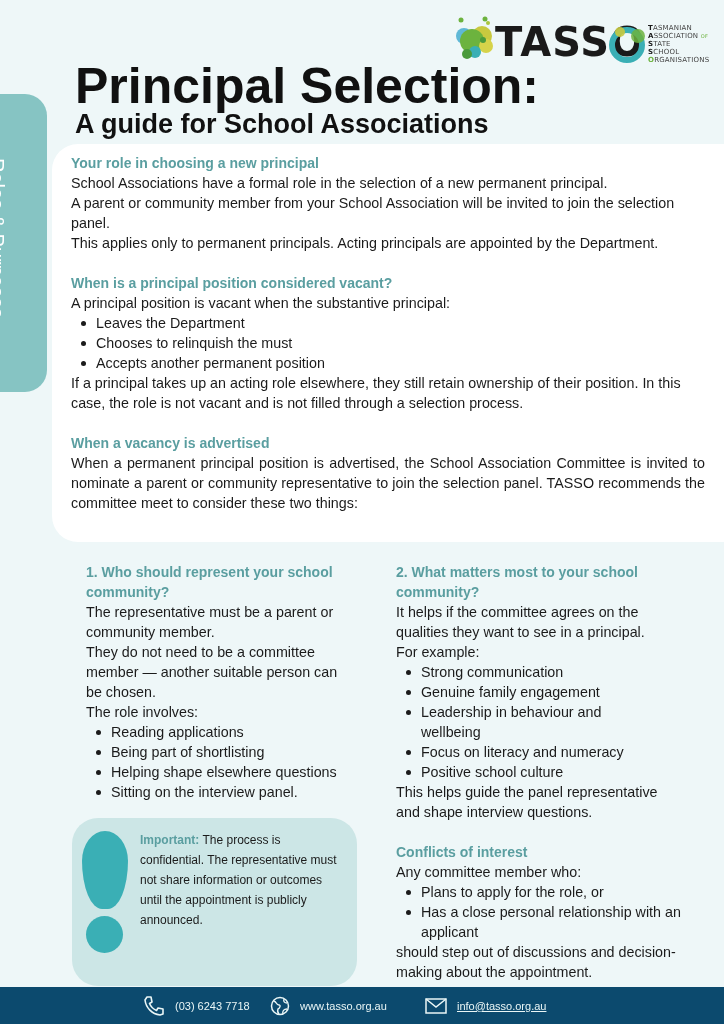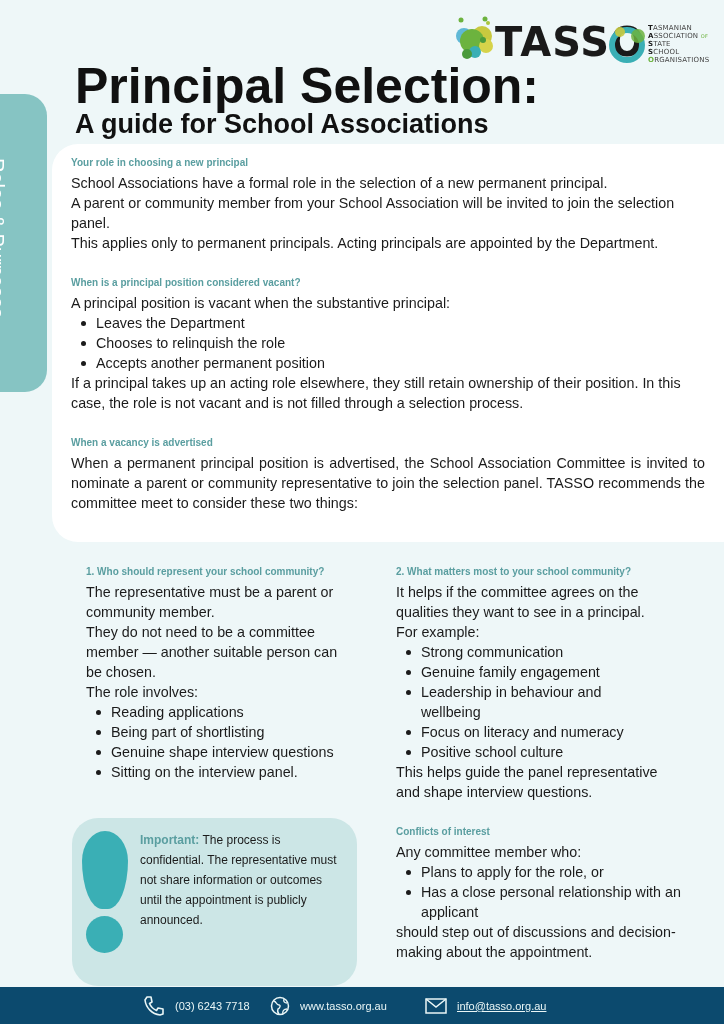--- a/index.html
+++ b/index.html
@@ -54,21 +54,21 @@
     width: 0;
   }
   .side-tab-label span { display: inline-block; }
 
   
   .card {
     position: absolute; left: 52px; top: 144px; width: 700px; height: 398px;
     background: #fff; border-radius: 26px;
   }
   .card-inner { position: absolute; left: 71px; top: 153px; width: 634px; font-size: 14.3px; line-height: 20px; }
-  .h { color: #5a9ea0; font-weight: bold; font-size: 10px; line-height: 20px; }
+  .h { color: #5a9ea0; font-weight: bold; font-size: 14px; line-height: 20px; }
   .p { color: #1b1b1b; }
   .gap { height: 20px; }
   ul.b { list-style: none; }
   ul.b li { position: relative; padding-left: 25px; }
   ul.b li::before {
     content: ""; position: absolute; left: 10px; top: 8px;
     width: 5px; height: 5px; border-radius: 50%; background: #1b1b1b;
   }
   .justify { text-align: justify; }
 
@@ -155,38 +155,38 @@
   <div class="card-inner">
     <div class="h">Your role in choosing a new principal</div>
     <div class="p">School Associations have a formal role in the selection of a new permanent principal.</div>
     <div class="p">A parent or community member from your School Association will be invited to join the selection panel.</div>
     <div class="p">This applies only to permanent principals. Acting principals are appointed by the Department.</div>
     <div class="gap"></div>
     <div class="h">When is a principal position considered vacant?</div>
     <div class="p">A principal position is vacant when the substantive principal:</div>
     <ul class="b">
       <li>Leaves the Department</li>
-      <li>Chooses to relinquish the role</li>
+      <li>Chooses to relinquish the must</li>
       <li>Accepts another permanent position</li>
     </ul>
     <div class="p">If a principal takes up an acting role elsewhere, they still retain ownership of their position. In this case, the role is not vacant and is not filled through a selection process.</div>
     <div class="gap"></div>
     <div class="h">When a vacancy is advertised</div>
     <div class="p justify">When a permanent principal position is advertised, the School Association Committee is invited to nominate a parent or community representative to join the selection panel. TASSO recommends the committee meet to consider these two things:</div>
   </div>
 
   <div class="col col-left">
     <div class="h">1. Who should represent your school community?</div>
     <div class="p">The representative must be a parent or community member.</div>
     <div class="p">They do not need to be a committee member — another suitable person can be chosen.</div>
     <div class="p">The role involves:</div>
     <ul class="b">
       <li>Reading applications</li>
       <li>Being part of shortlisting</li>
-      <li>Genuine shape interview questions</li>
+      <li>Helping shape elsewhere questions</li>
       <li>Sitting on the interview panel.</li>
     </ul>
   </div>
 
   <div class="col col-right">
     <div class="h" style="width:250px">2. What matters most to your school community?</div>
     <div class="p" style="width:260px">It helps if the committee agrees on the qualities they want to see in a principal.</div>
     <div class="p">For example:</div>
     <ul class="b" style="width:260px">
       <li>Strong communication</li>

